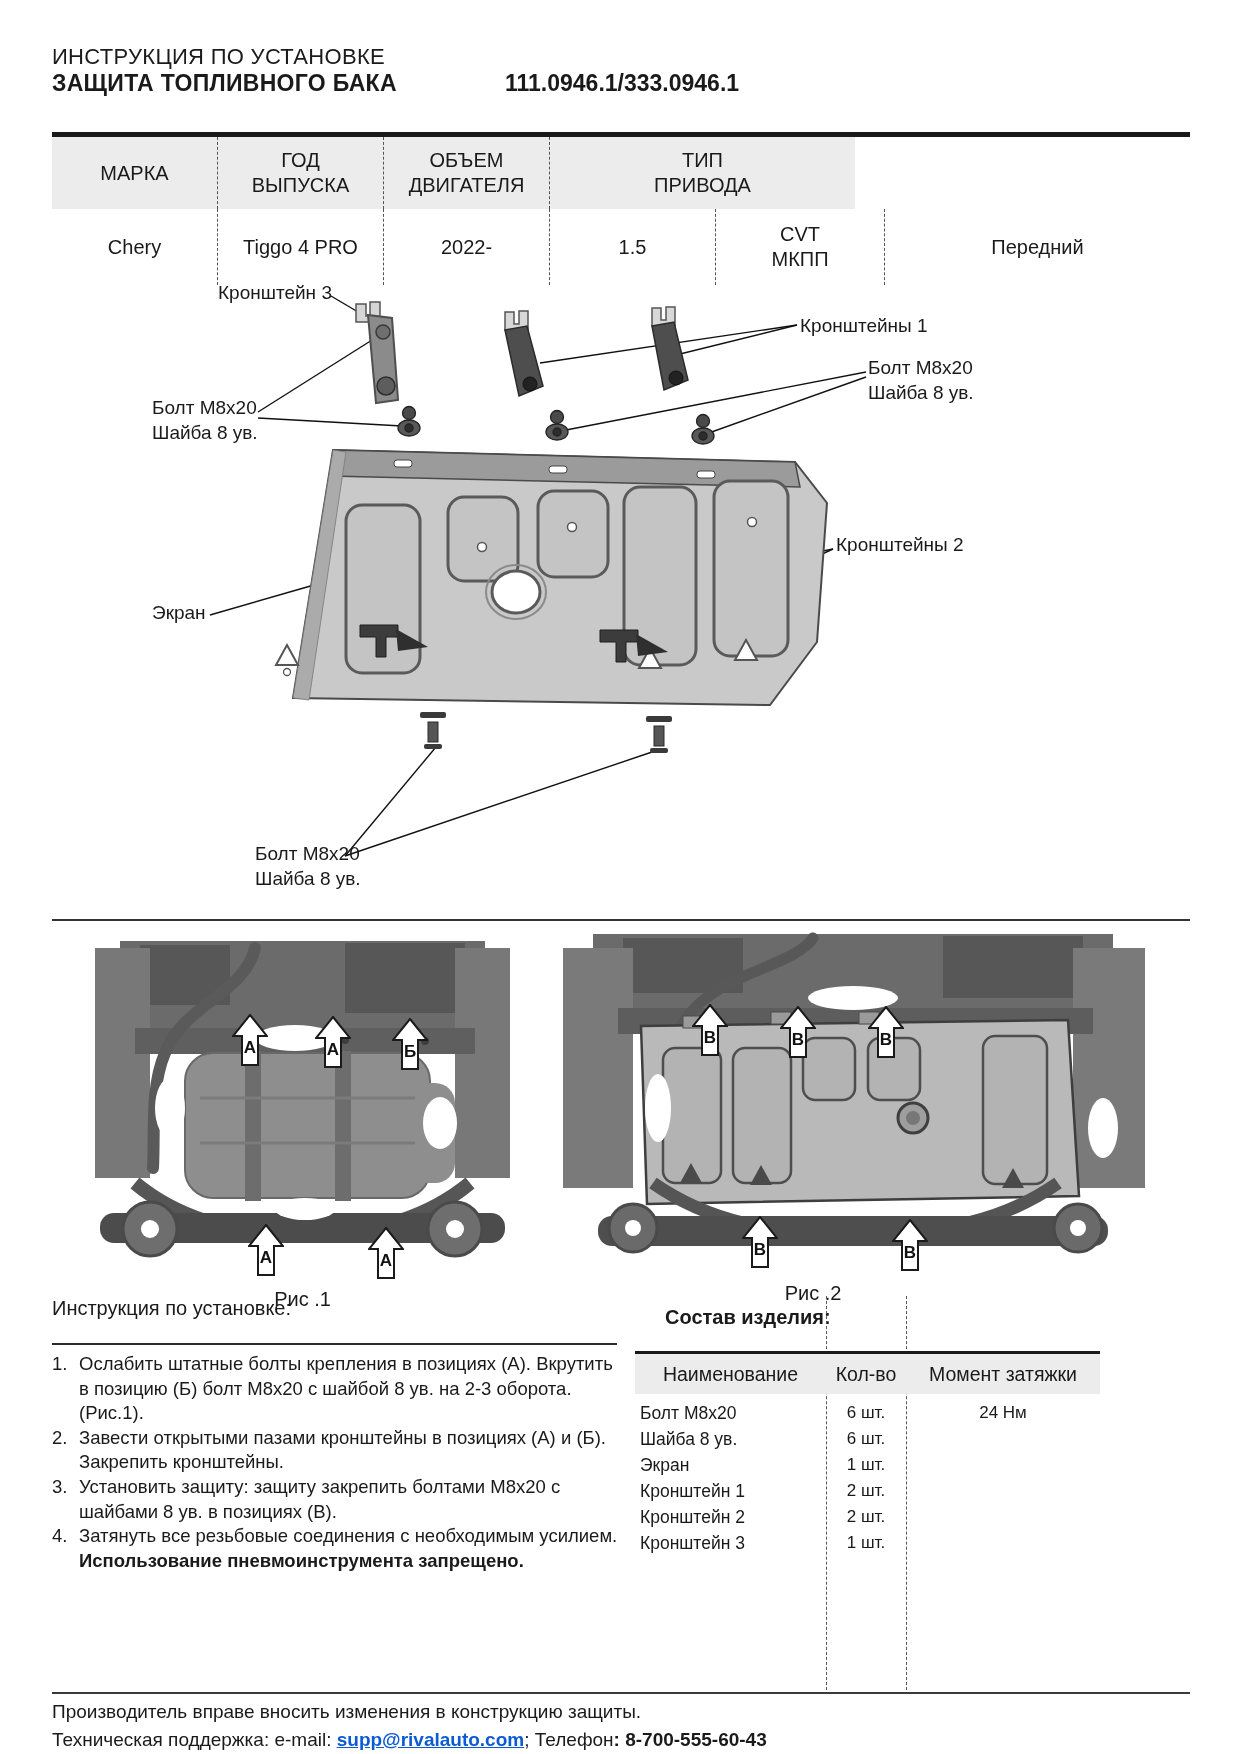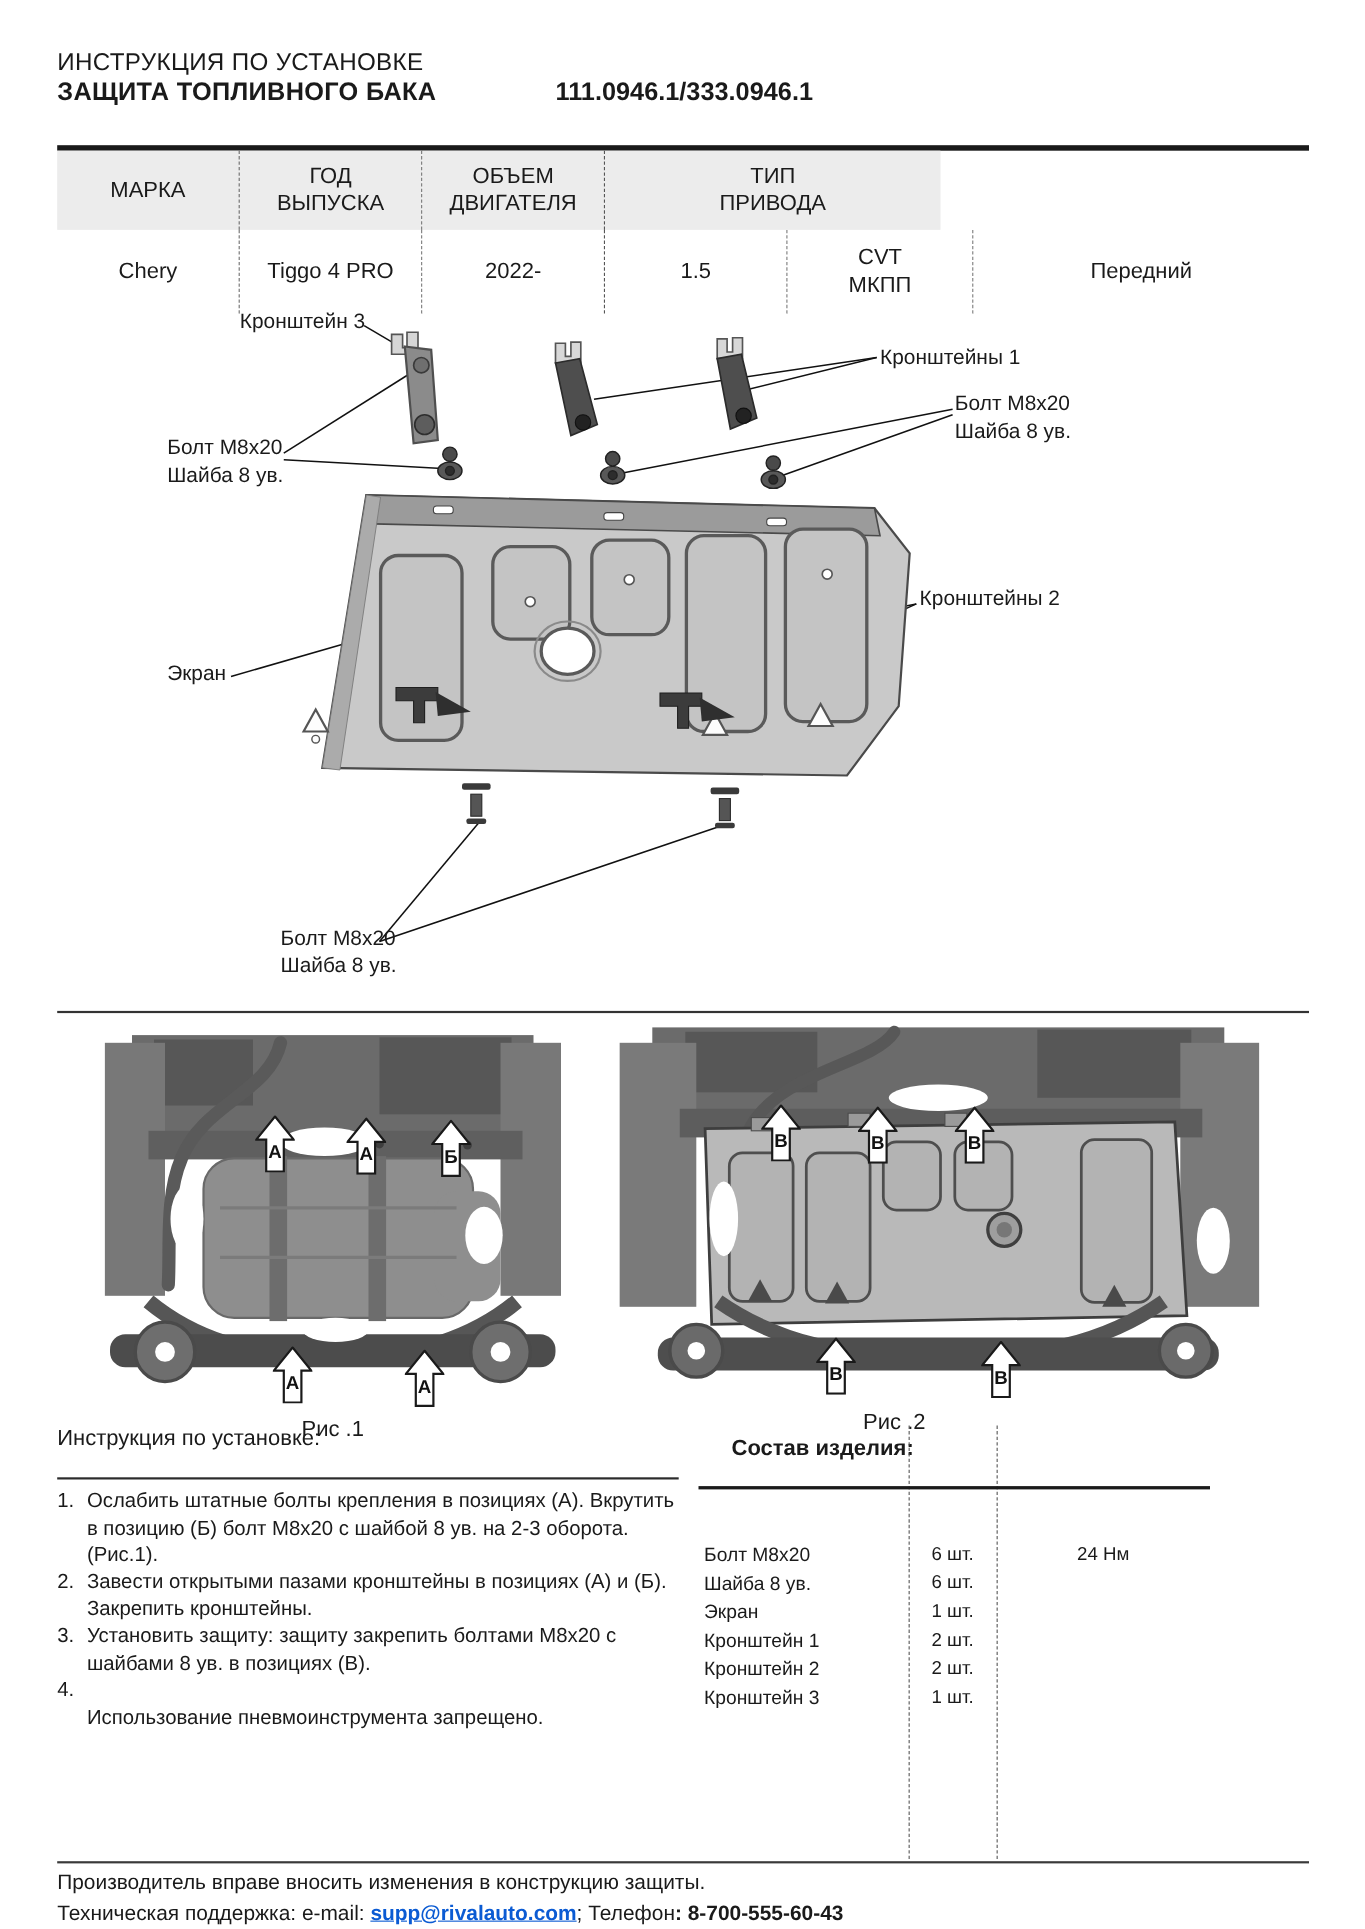--- a/index.html
+++ b/index.html
@@ -26,21 +26,21 @@
   .fig{overflow:hidden;}
   .caption{font-size:20px;text-align:center;}
   .marker{width:36px;height:52px;}
   
   .instr-head{left:52px;top:1297px;font-size:20px;font-weight:normal;}
   .instr-line{left:52px;top:1343px;width:565px;height:2px;background:#2b2b2b;}
   .instr-list{left:52px;top:1352px;width:572px;font-size:18.5px;line-height:1.33;
               margin:0;padding:0;list-style:none;counter-reset:n;}
   .instr-list li{position:relative;padding-left:27px;counter-increment:n;}
   .instr-list li::before{content:counter(n) ".";position:absolute;left:0;}
-  .instr-note{font-weight:normal;}
+  .instr-note{font-weight:bold;}
   
   .parts-head{left:665px;top:1306px;font-size:20px;font-weight:bold;}
   .dash-v{border-left:1.5px dashed #555;width:0;}
   .parts-top{left:635px;top:1351px;width:465px;height:3px;background:#1a1a1a;}
   .parts-hband{left:635px;top:1354px;width:465px;height:40px;background:#ececec;}
   .ph{position:absolute;top:0;height:40px;display:flex;align-items:center;justify-content:center;
       font-size:19.5px;}
   .prow-name{left:640px;width:185px;font-size:17.5px;line-height:26px;}
   .prow-qty{left:826px;width:80px;text-align:center;font-size:17px;line-height:26px;}
   .prow-trq{left:906px;width:194px;text-align:center;font-size:17px;line-height:26px;}
@@ -329,28 +329,33 @@
 
   <div class="abs caption" style="left:95px;top:1288px;width:415px;">Рис .1</div>
   <div class="abs caption" style="left:563px;top:1282px;width:500px;">Рис .2</div>
 
   <div class="abs instr-head">Инструкция по установке:</div>
   <div class="abs instr-line"></div>
   <ol class="abs instr-list">
     <li><span>Ослабить штатные болты крепления в позициях (А). Вкрутить в позицию (Б) болт М8х20 с шайбой 8 ув. на 2-3 оборота. (Рис.1).</span></li>
     <li><span>Завести открытыми пазами кронштейны в позициях (А) и (Б). Закрепить кронштейны.</span></li>
     <li><span>Установить защиту: защиту закрепить болтами М8х20 с шайбами 8 ув. в позициях (В).</span></li>
-    <li><br>
+    <li><span>Затянуть все резьбовые соединения с необходимым усилием.</span><br>
       <span class="instr-note">Использование пневмоинструмента запрещено.</span></li>
   </ol>
 
   <div class="abs parts-head">Состав изделия:</div>
   <div class="abs dash-v" style="left:826px;top:1296px;height:394px;"></div>
   <div class="abs dash-v" style="left:906px;top:1296px;height:394px;"></div>
   <div class="abs parts-top"></div>
+  <div class="abs parts-hband">
+    <div class="ph" style="left:0;width:191px;">Наименование</div>
+    <div class="ph" style="left:191px;width:80px;">Кол-во</div>
+    <div class="ph" style="left:271px;width:194px;">Момент затяжки</div>
+  </div>
   <div class="abs prow-name" style="top:1400px;">
     <div>Болт М8х20</div>
     <div>Шайба 8 ув.</div>
     <div>Экран</div>
     <div>Кронштейн 1</div>
     <div>Кронштейн 2</div>
     <div>Кронштейн 3</div>
   </div>
   <div class="abs prow-qty" style="top:1400px;">
     <div>6 шт.</div>

